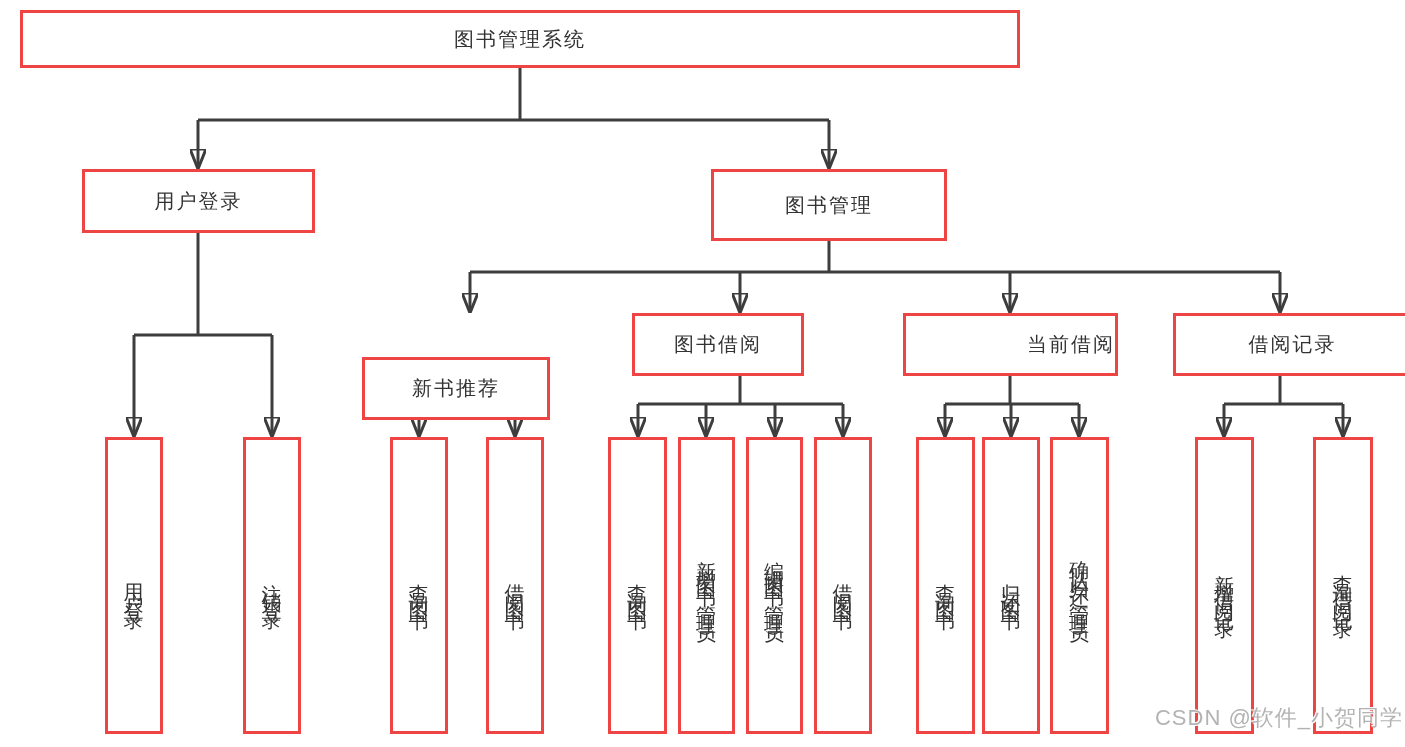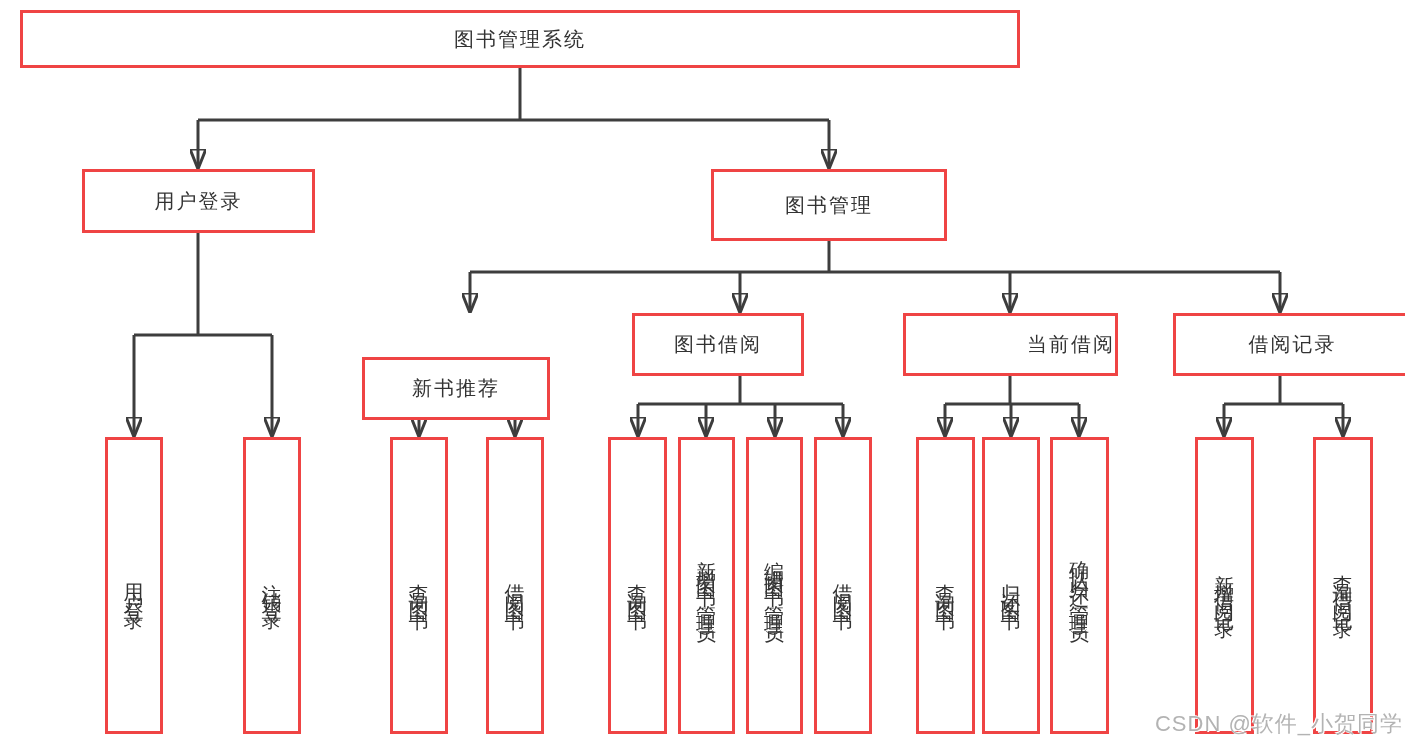--- a/index.html
+++ b/index.html
@@ -49,21 +49,21 @@
   .box.leaf span {
     writing-mode: vertical-rl;
     text-orientation: mixed;
     letter-spacing: 9px;
     line-height: 1;
     white-space: nowrap;
   }
   .watermark {
     position: absolute;
     right: 2px;
-    bottom: 8px;
+    bottom: 14px;
     font-size: 22px;
     color: #b3b3b3;
     letter-spacing: 1px;
     white-space: nowrap;
     text-shadow: 1px 1px 0 #ffffff, -1px -1px 0 #ffffff;
     z-index: 5;
   }
 </style>
 </head>
 <body>

